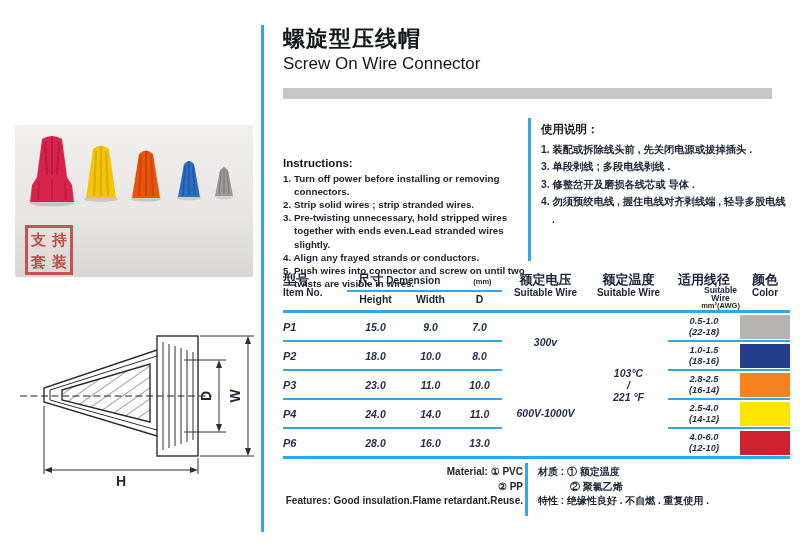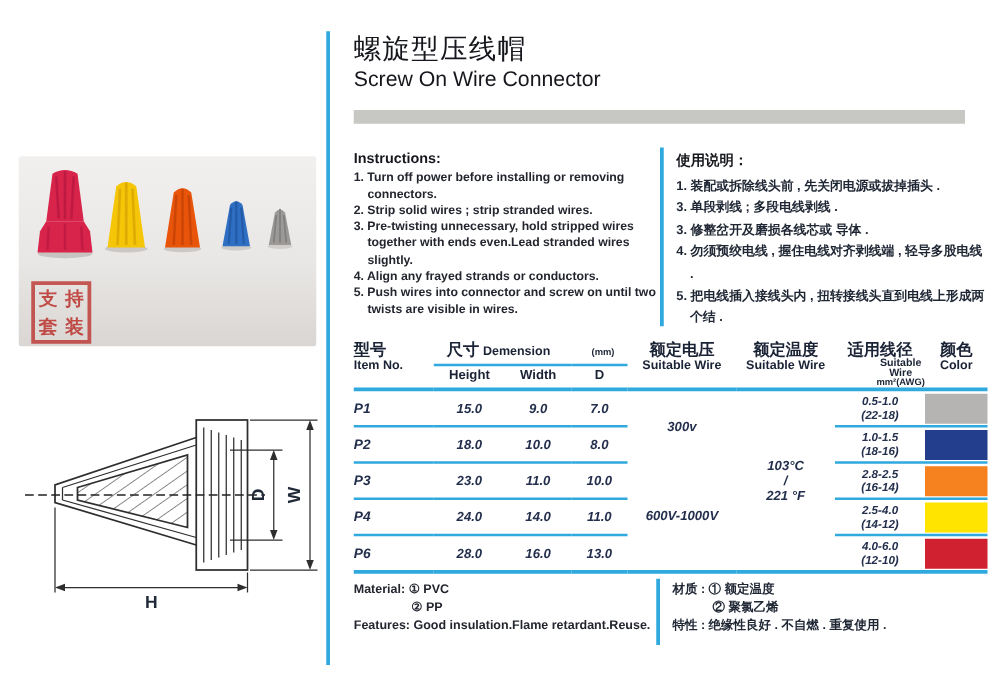--- a/index.html
+++ b/index.html
@@ -12,26 +12,26 @@
   .stamp{position:absolute;left:10px;top:100px;width:42px;height:44px;
          border:3px solid rgba(186,44,40,.85);display:grid;grid-template-columns:1fr 1fr;
          align-items:center;justify-items:center;color:rgba(186,44,40,.92);
          font-size:15px;font-weight:bold;line-height:19px;opacity:.9;}
   .diagram{position:absolute;left:12px;top:330px;width:250px;height:158px;}
 
   
   .vline-main{position:absolute;left:261px;top:25px;width:3px;height:507px;background:#2fa9de;}
 
   
-  .title-zh{position:absolute;left:283px;top:24px;font-size:22px;font-weight:normal;color:#15171c;letter-spacing:1px;}
+  .title-zh{position:absolute;left:283px;top:24px;font-size:22px;font-weight:bold;color:#15171c;letter-spacing:1px;}
   .title-en{position:absolute;left:283px;top:54px;font-size:17px;font-weight:normal;color:#15171c;}
   .graybar{position:absolute;left:283px;top:88px;width:489px;height:11px;background:#c7c7c3;}
 
   .instr{position:absolute;top:121px;font-size:9.8px;line-height:13.1px;font-weight:bold;color:#23262f;}
-  .instr-en{left:283px;width:243px;}
+  .instr-en{left:283px;width:243px;margin-top:36px;}
   .instr-zh{left:541px;width:250px;font-size:10.3px;line-height:17.6px;color:#1e2633;}
   .instr h4{margin:0 0 2px 0;font-size:11.5px;color:#15171c;}
   .instr .li{padding-left:11px;text-indent:-11px;}
   .vline-instr{position:absolute;left:528px;top:118px;width:3px;height:143px;background:#2fa9de;}
 
   
   .spec{position:absolute;left:283px;top:273px;width:507px;border-collapse:collapse;table-layout:fixed;color:#232f4c;}
   .spec col.c-item{width:64px;}  .spec col.c-h{width:57px;}  .spec col.c-w{width:53px;}
   .spec col.c-d{width:45px;}     .spec col.c-volt{width:87px;}.spec col.c-temp{width:79px;}
   .spec col.c-wire{width:72px;}  .spec col.c-color{width:50px;}
@@ -48,21 +48,21 @@
   .spec tbody tr:first-child td{border-top:3px solid #2fa9de;}
   .spec tbody td.sep{border-bottom:2px solid #2fa9de;}
   .spec tbody tr:last-child td{border-bottom:3px solid #2fa9de;}
   .spec td.mergev{border-bottom:3px solid #2fa9de;}
   .spec .wire2{font-size:9.3px;line-height:10.5px;}
   .spec .swatch{width:100%;height:24px;margin:1px 0;}
   .spec td.temp{font-size:10.5px;line-height:12px;}
 
   
   .mat{position:absolute;top:465px;font-size:10px;line-height:14.5px;font-weight:bold;color:#23262f;}
-  .mat-en{left:283px;width:240px;}
+  .mat-en{left:283px;width:240px;text-align:right;}
   .mat-zh{left:538px;width:252px;color:#1e2633;}
   .mat .ind{padding-left:46px;}
   .mat .ind-zh{padding-left:32px;}
   .vline-mat{position:absolute;left:525px;top:463px;width:3px;height:53px;background:#2fa9de;}
 </style>
 </head>
 <body>
 
 <div class="page">
 
@@ -175,21 +175,20 @@
   </div>
 
   <div class="vline-instr"></div>
 
   <div class="instr instr-zh">
     <h4>使用说明：</h4>
     <div class="li">1. 装配或拆除线头前 , 先关闭电源或拔掉插头 .</div>
     <div class="li">3. 单段剥线 ; 多段电线剥线 .</div>
     <div class="li">3. 修整岔开及磨损各线芯或 导体 .</div>
     <div class="li">4. 勿须预绞电线 , 握住电线对齐剥线端 , 轻导多股电线 .</div>
-    <div class="li">5. 把电线插入接线头内 , 扭转接线头直到电线上形成两个结 .</div>
   </div>
 
   <table class="spec">
     <colgroup>
       <col class="c-item">
         <col class="c-h">
         <col class="c-w">
         <col class="c-d">
       <col class="c-volt">
         <col class="c-temp">

